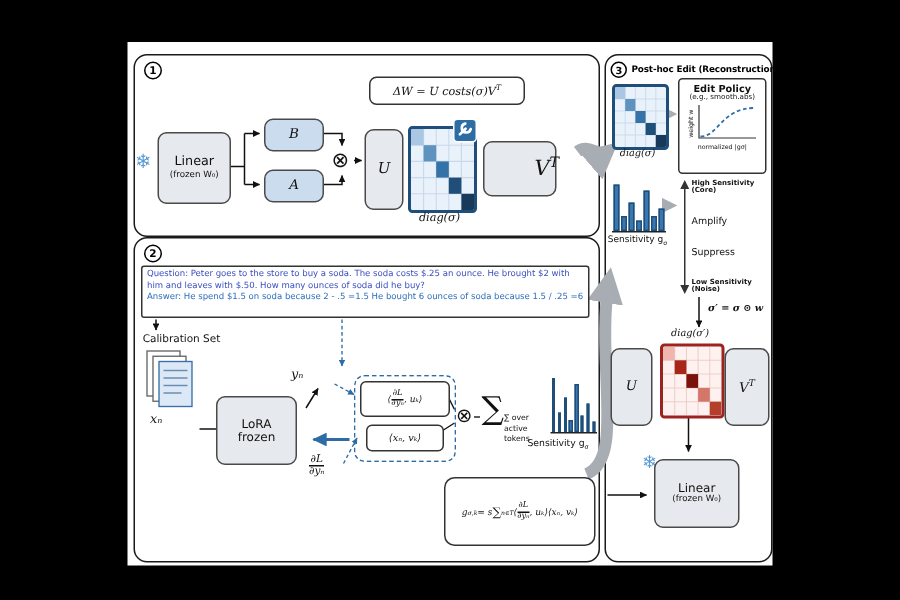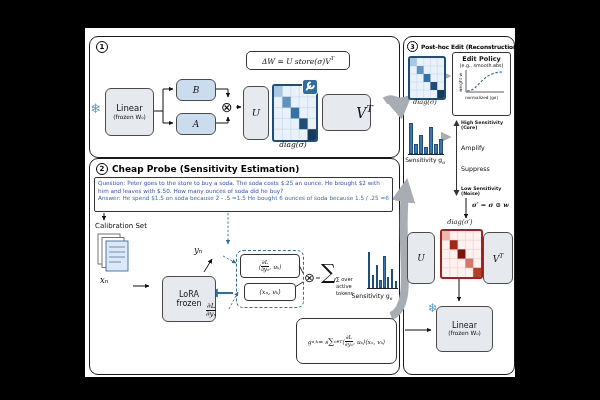--- a/index.html
+++ b/index.html
@@ -102,21 +102,21 @@
   <span class="math" style="font-size:9px;">A</span>
 </div>
 
 <span class="lbl" style="left:221px;top:99px;font-size:14px;">⊗</span>
 
 <div class="box" style="left:243px;top:86px;width:24px;height:52px;">
   <span class="math" style="font-size:10px;">U</span>
 </div>
 
 <div class="wbox" style="left:246px;top:51px;width:102px;height:17px;border-radius:5px;">
-  <span class="math" style="font-size:7.5px;"><span>ΔW = U store(σ)V</span><sup>T</sup></span>
+  <span class="math" style="font-size:7.5px;"><span>ΔW = U costs(σ)V</span><sup>T</sup></span>
 </div>
 
 <div class="matrix bluem" style="left:272px;top:84px;width:42px;height:54px;">
   <svg width="100%" height="100%" viewBox="0 0 40 50" preserveAspectRatio="none">
     <g stroke="#c9d9ec" stroke-width="0.7">
       <path d="M8,0 V50"></path>
         <path d="M16,0 V50"></path>
         <path d="M24,0 V50"></path>
         <path d="M32,0 V50"></path>
       <path d="M0,10 H40"></path>
@@ -140,21 +140,20 @@
   </svg>
 </div>
 <div class="lbl math" style="left:268px;top:141px;width:50px;text-align:center;font-size:7.5px;">diag(σ)</div>
 
 <div class="box" style="left:322px;top:94px;width:47px;height:35px;">
   <span class="math" style="font-size:14px;margin-left:36px;"><span>V</span><sup>T</sup></span>
 </div>
 
 <div class="ptitle abs" style="left:96px;top:163px;font-size:9px;">
   <span class="numc">2</span>
-  <span>Cheap Probe (Sensitivity Estimation)</span>
 </div>
 
 <div class="abs" style="left:94px;top:177px;width:299px;height:35px;border:0.9px solid #333;border-radius:2px;background:#fff;padding:2px 3px;box-sizing:border-box;">
   <div class="qa" style="color:#3a4fc1;">Question: Peter goes to the store to buy a soda. The soda costs $.25 an ounce. He brought $2 with him and leaves with $.50. How many ounces of soda did he buy?</div>
   <div class="qa" style="color:#2c6fbc;">Answer: He spend $1.5 on soda because 2 - .5 =1.5 He bought 6 ounces of soda because 1.5 / .25 =6</div>
 </div>
 
 <div class="lbl" style="left:88px;top:222px;width:66px;text-align:center;font-size:7px;">Calibration Set</div>
 
 <div class="abs" style="left:97px;top:233px;width:34px;height:40px;">
@@ -165,21 +164,21 @@
     <g stroke="#6c8eb5" stroke-width="1">
       <path d="M12,14 H28"></path>
         <path d="M12,19 H28"></path>
         <path d="M12,24 H28"></path>
         <path d="M12,29 H24"></path>
     </g>
   </svg>
 </div>
 <div class="lbl math" style="left:100px;top:276px;font-size:8.5px;">xₙ</div>
 
-<div class="box" style="left:162px;top:264px;width:52px;height:44px;margin-top:12px;">
+<div class="box" style="left:144px;top:264px;width:52px;height:44px;">
   <span style="font-size:8px;">LoRA</span>
   <span style="font-size:8px;">frozen</span>
 </div>
 
 <div class="lbl math" style="left:194px;top:246px;font-size:8.5px;">yₙ</div>
 
 <div class="lbl math frac" style="left:206px;top:303px;font-size:7px;">
   <span class="fn">∂L</span>
   <span class="fd">∂yₙ</span>
 </div>

